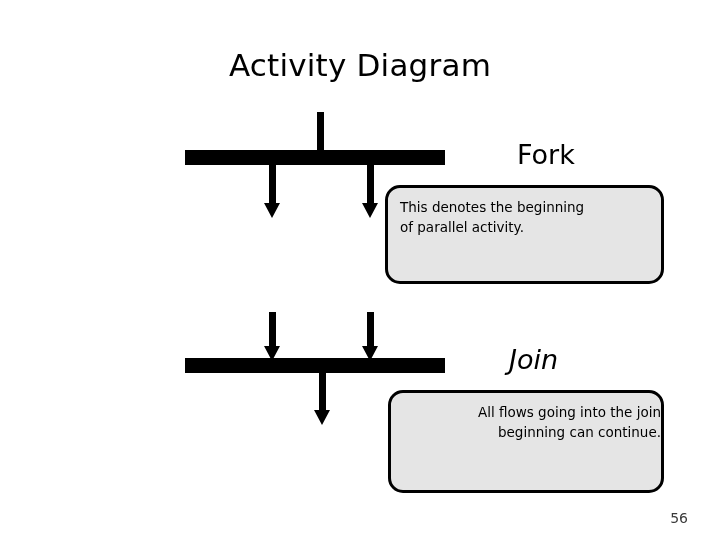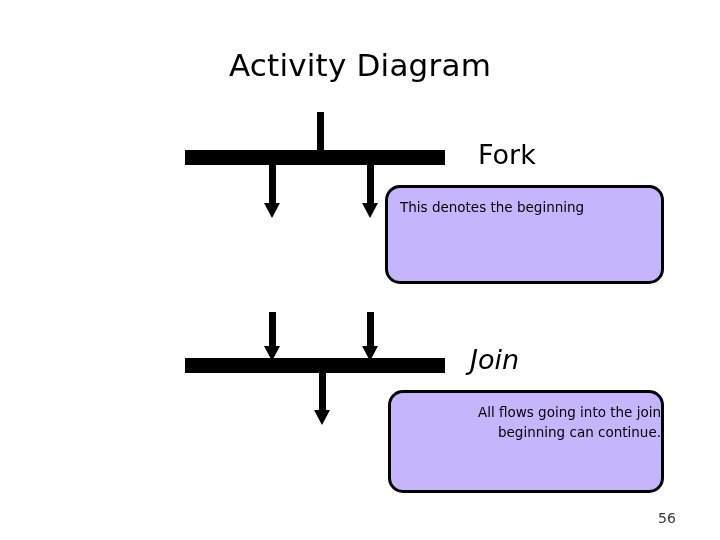--- a/index.html
+++ b/index.html
@@ -99,49 +99,50 @@
 
   
   .node-label {
     position: absolute;
     font-family: "DejaVu Sans", sans-serif;
     font-size: 27px;
     font-weight: 400;
     color: #000000;
     line-height: 32px;
     white-space: nowrap;
+    margin-left: 39px;
   }
   .label-fork { left: 478px; top: 139px; }
   .label-join { left: 470px; top: 344px; font-style: italic; }
 
   
   .note-box {
     position: absolute;
     box-sizing: border-box;
-    background: #c4b5fd;
+    background: #e5e5e5;
     border: 3px solid #000000;
     border-radius: 15px;
     font-family: "DejaVu Sans", sans-serif;
     font-size: 13.5px;
     font-weight: 400;
     line-height: 20px;
     color: #000000;
     padding: 9px 0 0 12px;
   }
   .note-fork { left: 385px; top: 185px; width: 279px; height: 99px; }
   .note-join { left: 388px; top: 390px; width: 276px; height: 103px; text-align: right; }
   .note-line { display: block; white-space: nowrap; }
 
   
   .page-number {
     position: absolute;
     left: 658px;
     top: 509px;
     width: 30px;
-    text-align: left;
+    text-align: right;
     font-family: "DejaVu Sans", sans-serif;
     font-size: 14px;
     color: #3a3a3a;
     line-height: 18px;
   }
 </style>
 </head>
 <body>
 
 <div id="slide">
@@ -161,20 +162,21 @@
   </div>
   <div class="arrow arrow-fork-out-2">
     <span class="stem"></span>
     <span class="head"></span>
   </div>
 
   <div class="node-label label-fork">Fork</div>
 
   <div class="note-box note-fork">
     <span class="note-line">This denotes the beginning</span>
+    <span class="note-line">of parallel activity.</span>
   </div>
 
   <div class="arrow arrow-join-in-1">
     <span class="stem"></span>
     <span class="head"></span>
   </div>
   <div class="arrow arrow-join-in-2">
     <span class="stem"></span>
     <span class="head"></span>
   </div>

